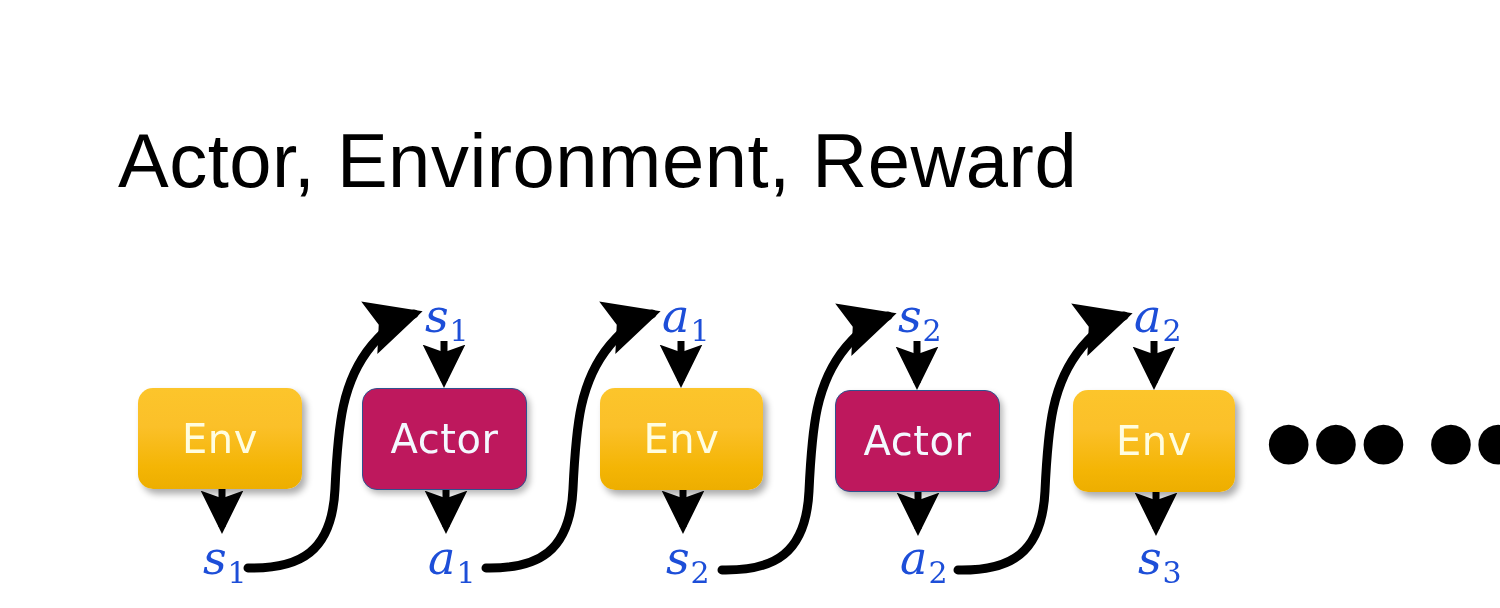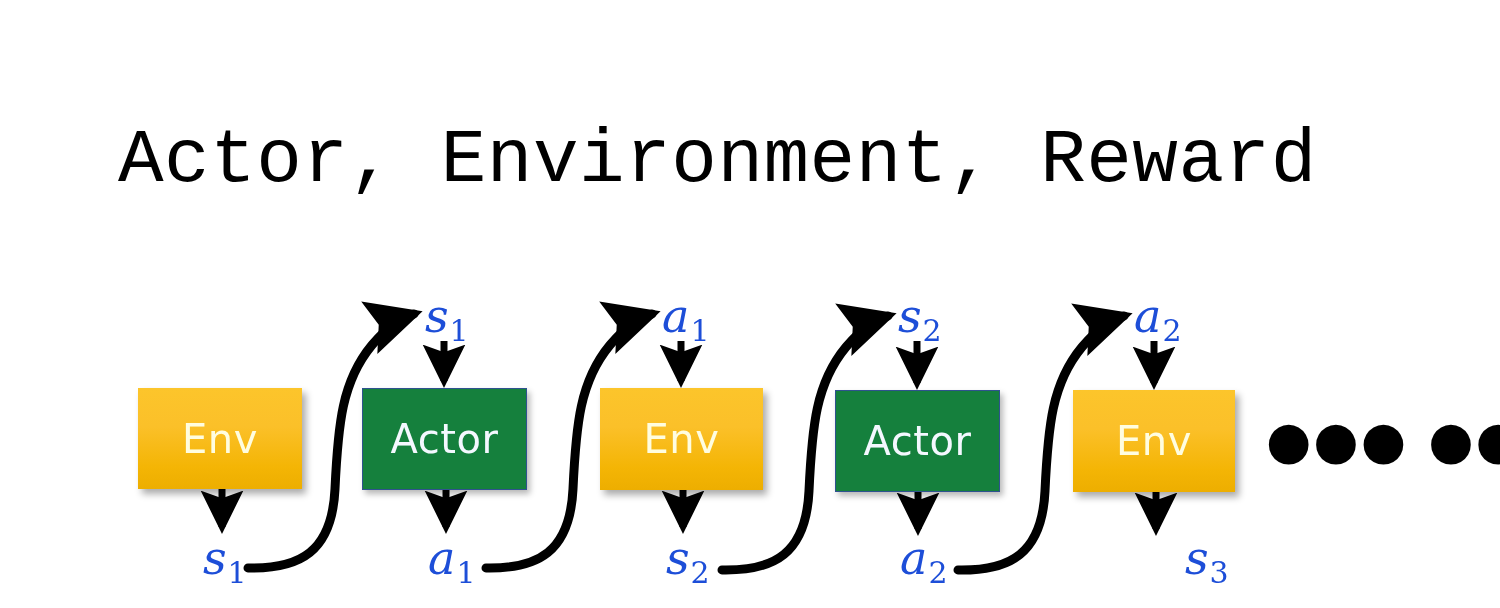--- a/index.html
+++ b/index.html
@@ -17,21 +17,21 @@
     height: 608px;
     background: #ffffff;
     overflow: hidden;
   }
 
   
   #slide-title {
     position: absolute;
     left: 118px;
     top: 118px;
-    font-family: Liberation Mono, monospace;
+    font-family: Liberation Sans, sans-serif;
     font-weight: 300;
     font-size: 76px;
     line-height: 86px;
     letter-spacing: 0.5px;
     color: #000000;
     white-space: nowrap;
     -webkit-font-smoothing: antialiased;
   }
 
   
@@ -58,28 +58,29 @@
     display: flex;
     align-items: center;
     justify-content: center;
     color: #ffffff;
     font-family: "DejaVu Sans", sans-serif;
     font-weight: 400;
     font-size: 40px;
     line-height: 1;
     letter-spacing: 0.5px;
     user-select: none;
+    border-radius: 15px;
   }
   .node-env {
     background: linear-gradient(to bottom, #FCC52B 0%, #FBC029 38%, #F4B505 78%, #EDAE00 100%);
     box-shadow: 4px 5px 7px rgba(0,0,0,0.33);
     color: #FFFDE0;
   }
   .node-actor {
-    background: #15803d;
+    background: #be185d;
     border: 1px solid #2F528F;
     box-shadow: 3px 4px 6px rgba(0,0,0,0.28);
     color: #F4F8FF;
   }
 
   
   .var-label {
     position: absolute;
     font-family: "DejaVu Serif", serif;
     font-style: italic;
@@ -189,20 +190,20 @@
     </div>
     <div class="var-label" style="left:428px; top:535px;">
       <span>a</span><span class="sub">1</span>
     </div>
     <div class="var-label" style="left:666px; top:535px;">
       <span>s</span><span class="sub">2</span>
     </div>
     <div class="var-label" style="left:900px; top:535px;">
       <span>a</span><span class="sub">2</span>
     </div>
-    <div class="var-label" style="left:1138px; top:535px;margin-left:47px;">
+    <div class="var-label" style="left:1138px; top:535px;">
       <span>s</span><span class="sub">3</span>
     </div>
 
     <div id="ellipsis">●●● ●●●</div>
 
   </div>
 </div>
 
 </body></html>

